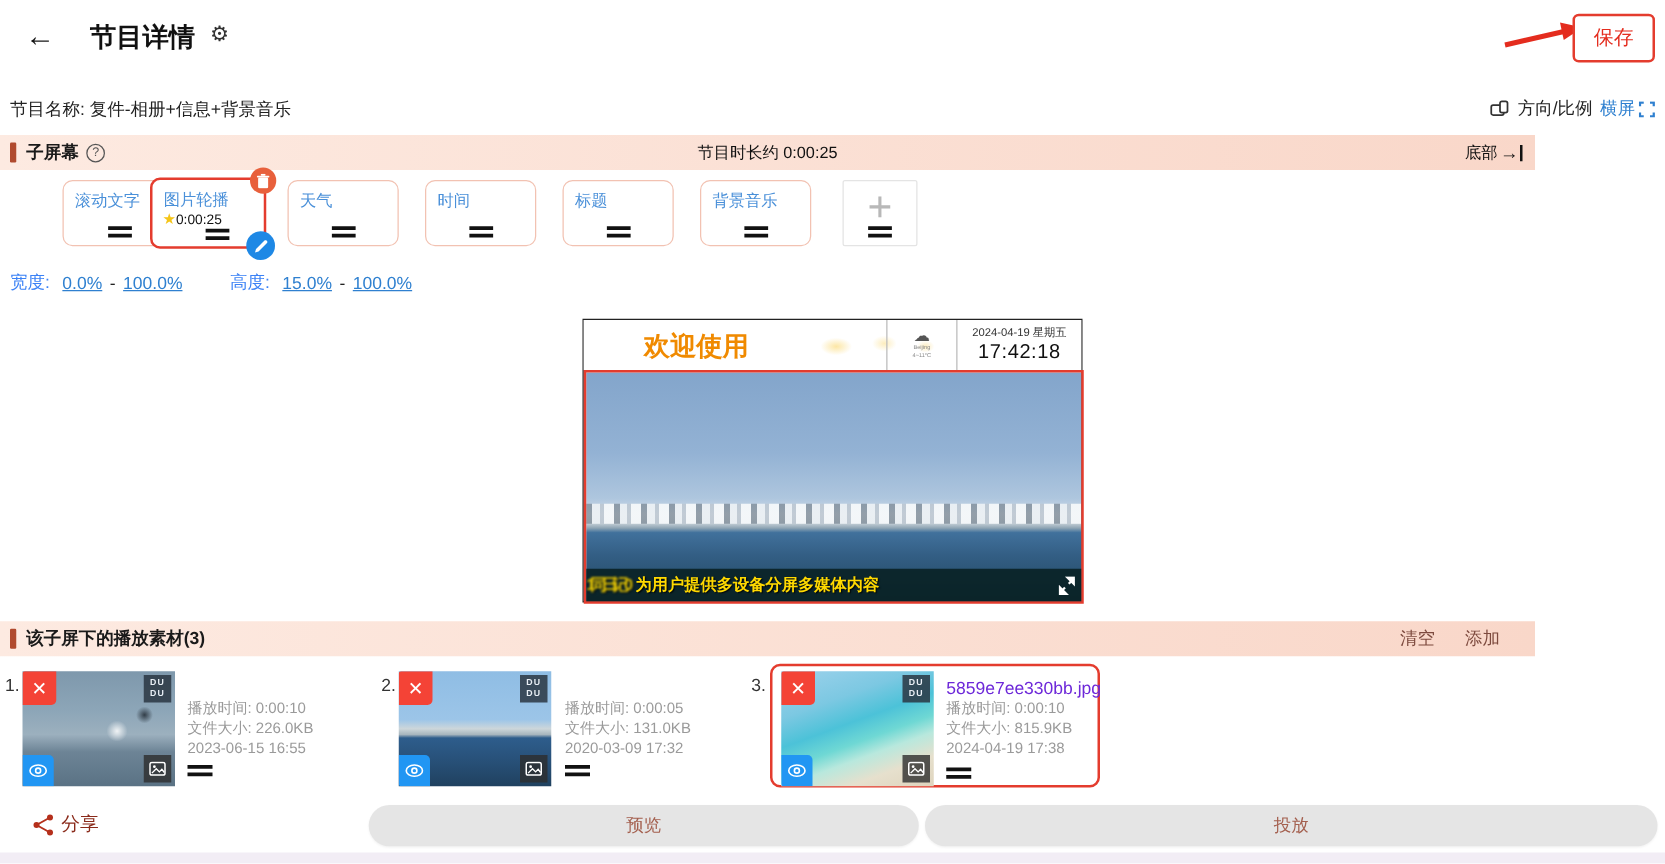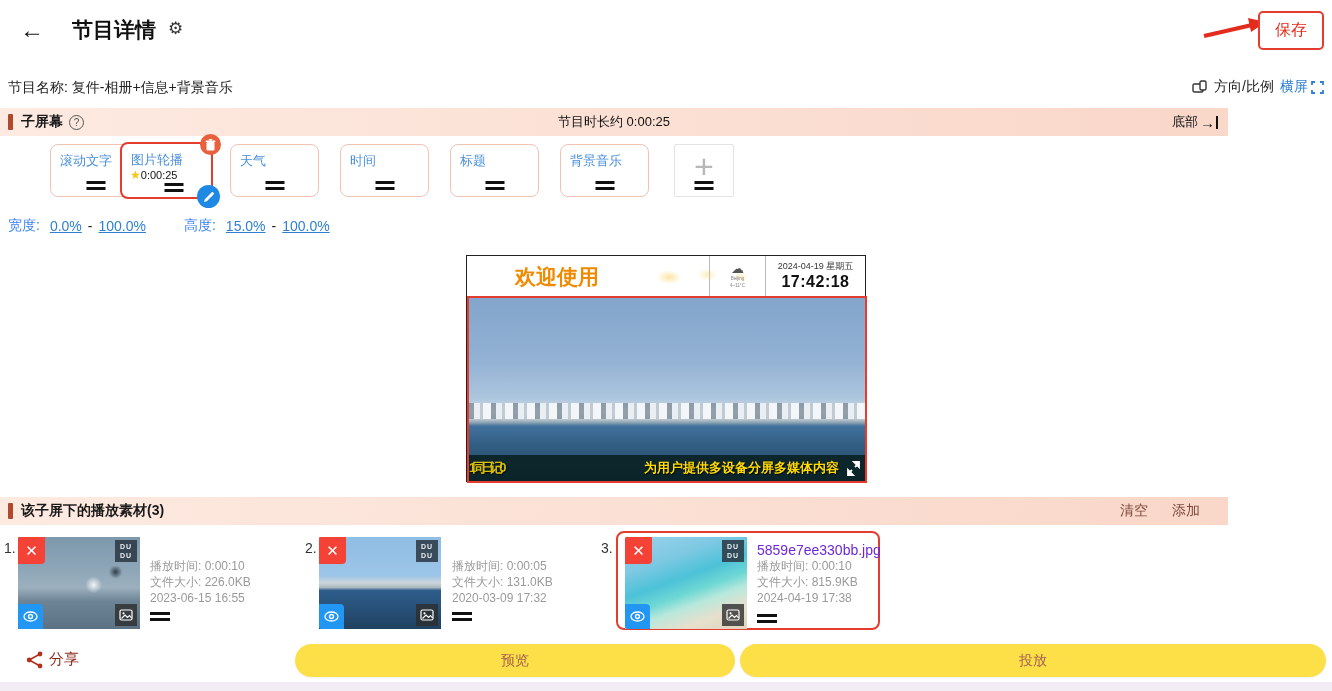--- a/index.html
+++ b/index.html
@@ -67,32 +67,32 @@
   .pv-welcome { position:absolute; left:48px; top:7px; font-size:21px; font-weight:bold; color:#f08a00; }
   .pv-ghost { position:absolute; left:180px; top:8px; width:110px; height:24px;
               background:radial-gradient(ellipse 18px 10px at 20% 55%, rgba(250,210,90,.55), transparent 70%),
                          radial-gradient(ellipse 14px 9px at 55% 45%, rgba(250,215,110,.45), transparent 70%),
                          radial-gradient(ellipse 10px 7px at 85% 55%, rgba(245,205,95,.4), transparent 70%); }
   .pv-weather { width:56px; border-left:1px solid #bbb; position:relative; text-align:center; cursor:pointer; }
   .pv-cloud { font-size:13px; color:#555; line-height:1; margin-top:6px; }
   .pv-wx-small { font-size:5px; color:#888; line-height:1.4; transform:scale(.9); }
   .pv-datetime { width:100px; border-left:1px solid #bbb; text-align:center; cursor:pointer; }
   .pv-date { font-size:9px; color:#333; margin-top:4px; white-space:nowrap; }
-  .pv-time { font-size:16px; font-weight:bold; color:#111; letter-spacing:.5px; }
+  .pv-time { font-size:16px; font-weight:normal; color:#111; letter-spacing:.5px; }
   .pv-content { position:absolute; left:0; top:40px; width:400px; height:187px; border:2px solid #e43c2e; cursor:pointer;
     background:
       no-repeat 0 63%/100% 16px repeating-linear-gradient(90deg,
         rgba(125,138,150,.75) 0 5px, rgba(235,240,244,.95) 5px 11px,
         rgba(190,200,210,.85) 11px 14px, rgba(245,248,250,.95) 14px 22px),
       linear-gradient(to bottom,
         #83a5cb 0%, #93b2d4 35%, #aec6de 55%, #c6d5e4 60%,
         #d9dee3 62%, #c2cdd5 66%, #8fa5b4 68%,
         #41719c 70%, #335e84 80%, #28506e 92%, #224459 100%); }
   .pv-marquee { position:absolute; left:0; bottom:0; width:100%; height:26px; background:rgba(8,32,34,.88);
-                display:flex; align-items:center; justify-content:space-between; padding-right:26px; overflow:hidden;gap:16px; }
+                display:flex; align-items:center; justify-content:flex-start; padding-right:26px; overflow:hidden; }
   .pv-marquee-text { font-size:13px; font-weight:bold; color:#ffd900; text-shadow:1px 1px 1px rgba(0,0,0,.8); white-space:nowrap; }
   .pv-garble { filter:blur(.7px); letter-spacing:-4px; opacity:.85; margin-right:6px; }
   .pv-expand { position:absolute; right:4px; bottom:5px; cursor:pointer; }
 
   
   .materials-bar { top:497px; }
   .bar-links { position:absolute; right:28px; display:flex; gap:24px; font-size:14px; color:#7d4a3e; }
   .bar-links span { cursor:pointer; }
   .m-index { position:absolute; top:540px; font-size:14px; color:#333; }
   .thumb { position:absolute; top:537px; width:122px; height:92px; overflow:hidden; cursor:pointer; }
@@ -113,21 +113,21 @@
   .m-meta { position:absolute; font-size:12px; color:#9a9a9a; line-height:16px; }
   .m-file { color:#6d28d9; font-size:14px; margin-bottom:0; }
   .m-eq { position:absolute; width:20px; height:9px; border-top:3px solid #111; border-bottom:3px solid #111; cursor:grab; }
   .sel-wrap { position:absolute; left:616px; top:531px; width:264px; height:99px; border:2px solid #e43c2e; border-radius:8px; }
   .red-dot { position:absolute; left:33px; top:5px; width:9px; height:9px; border-radius:50%; background:#f44336; }
 
   
   .footer-strip { position:absolute; left:0; bottom:0; width:100%; height:9px; background:#f2edf5; }
   .share { position:absolute; left:26px; top:650px; display:flex; align-items:center; gap:5px;
            font-size:15px; color:#8a2a1a; cursor:pointer; }
-  .pill { position:absolute; top:644px; height:33px; background:#fde047; border-radius:17px;
+  .pill { position:absolute; top:644px; height:33px; background:#e5e5e5; border-radius:17px;
           display:flex; align-items:center; justify-content:center; font-size:14px; color:#a4604f;
           box-shadow:0 1px 2px rgba(0,0,0,.06); cursor:pointer; }
   .pill-preview { left:295px; width:440px; }
   .pill-cast { left:740px; width:586px; }
 </style>
 </head>
 <body>
 
 <div class="app">
 

